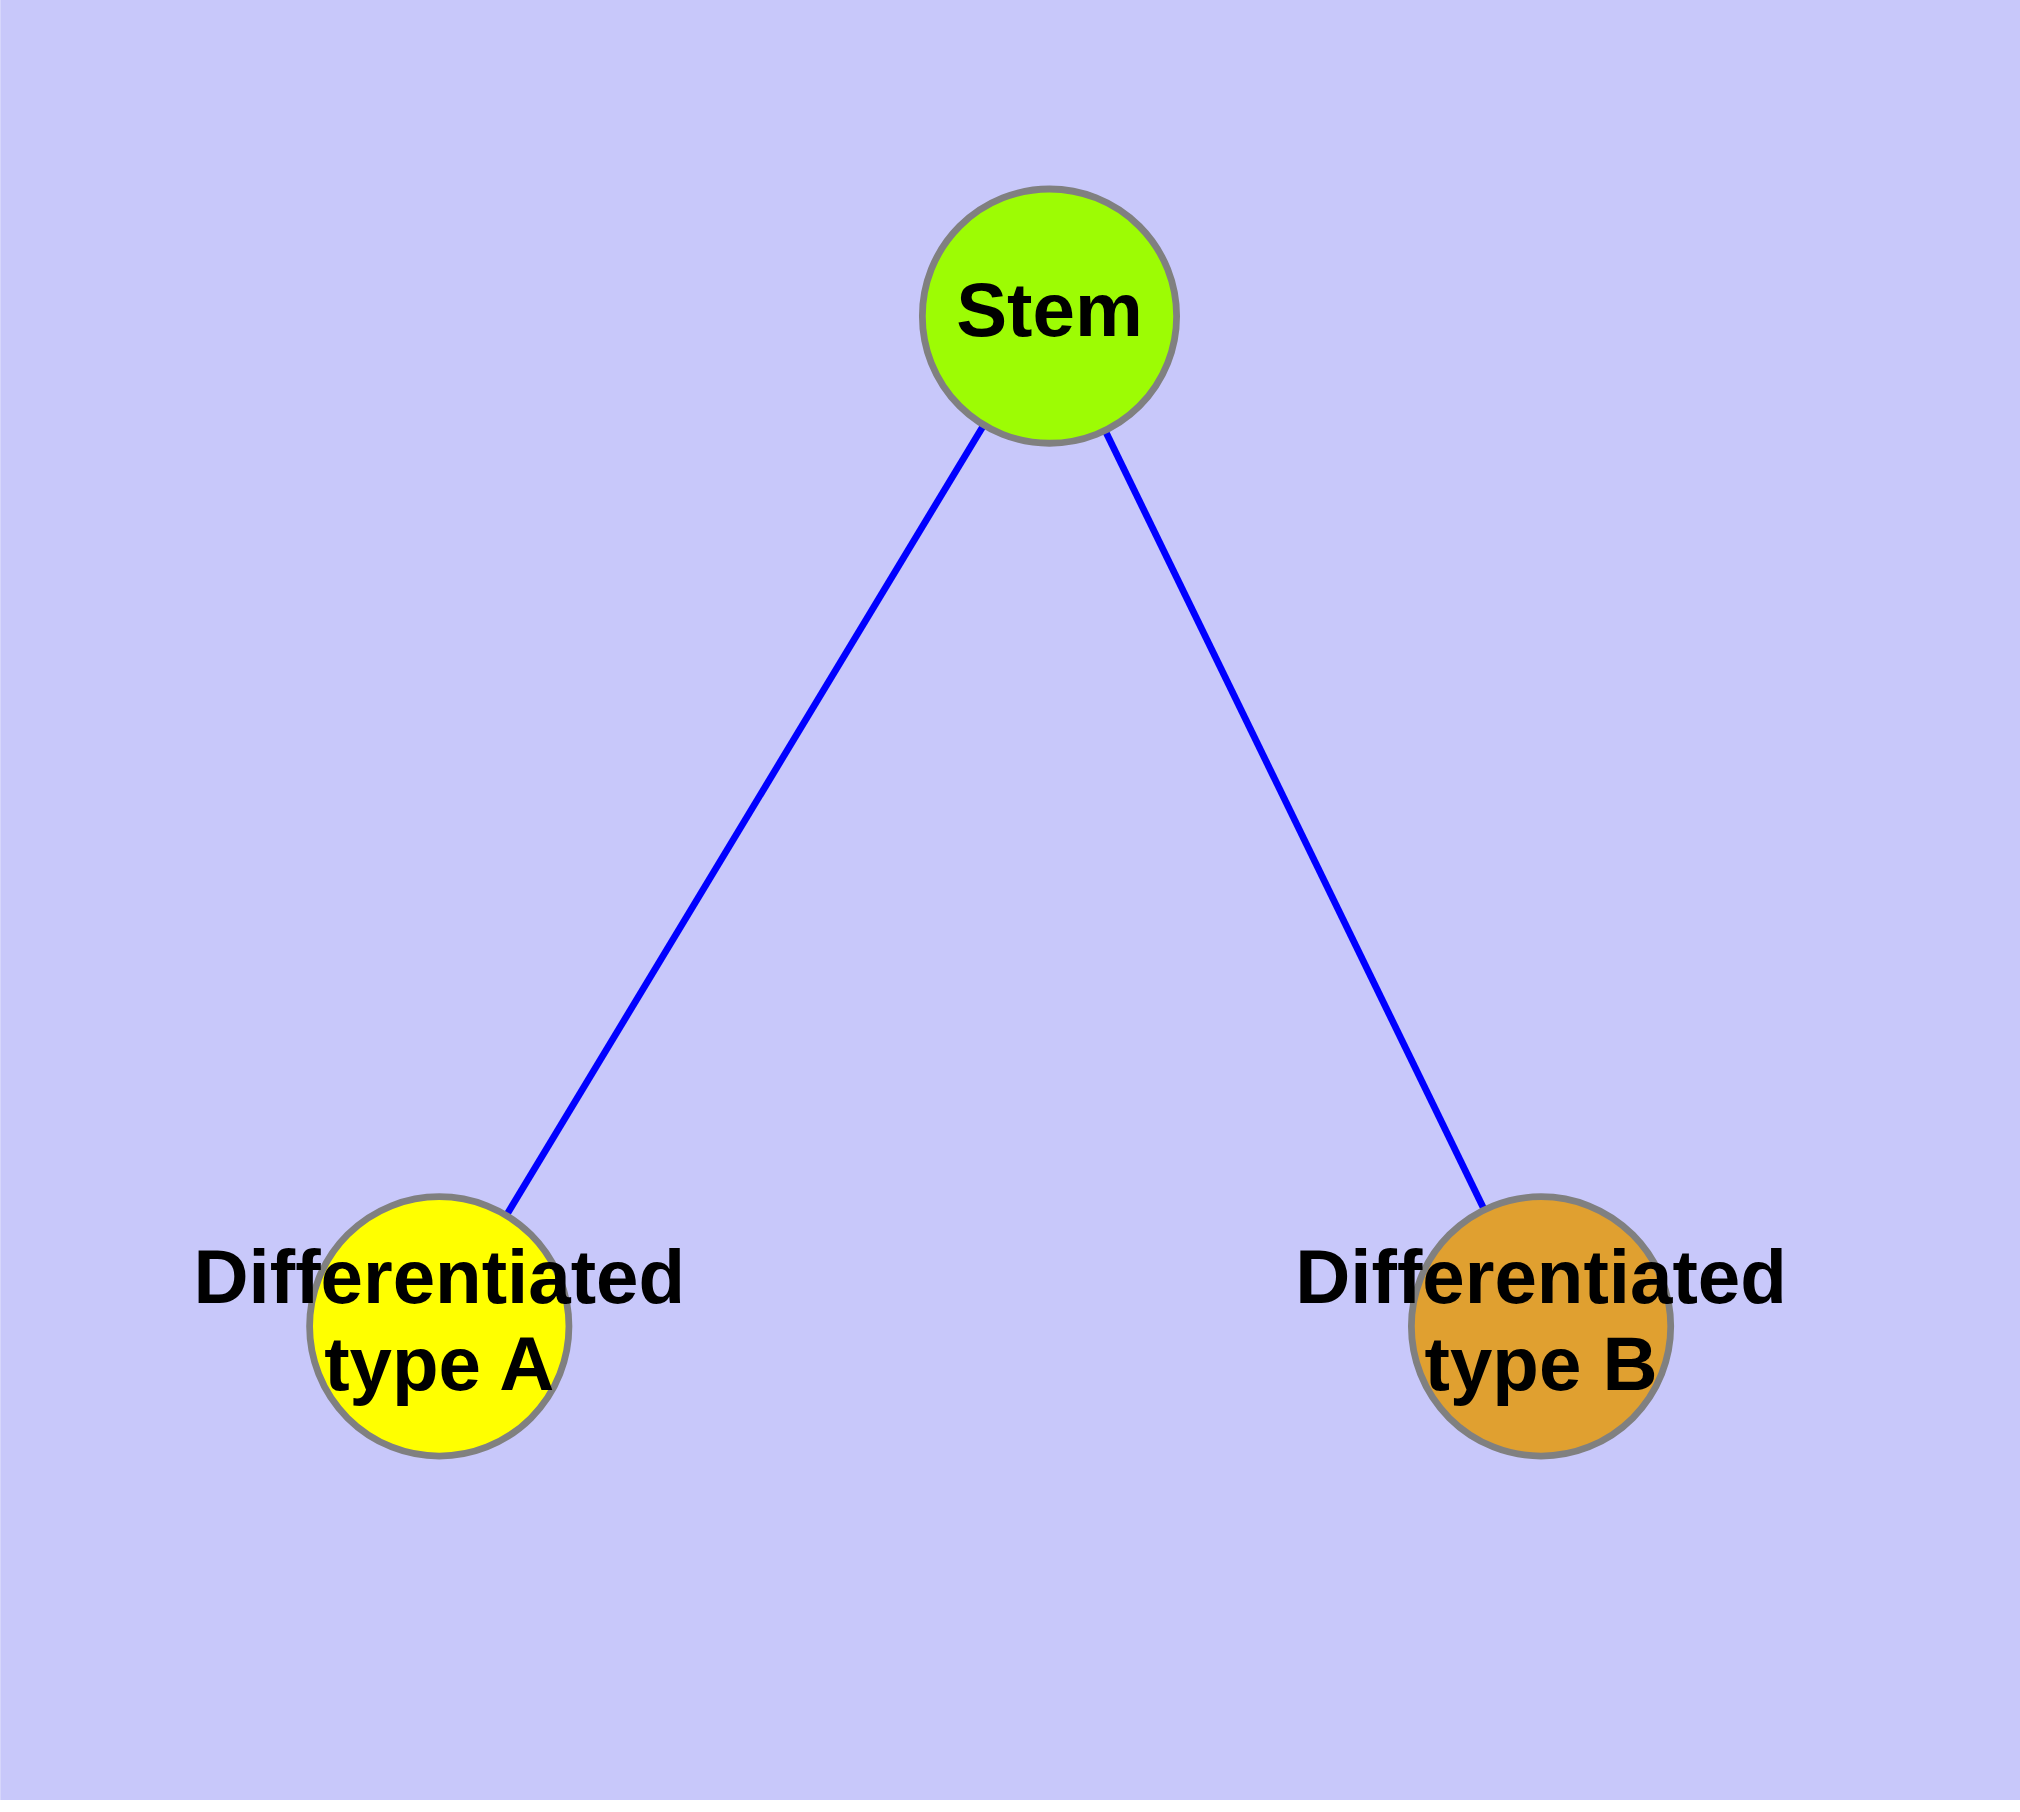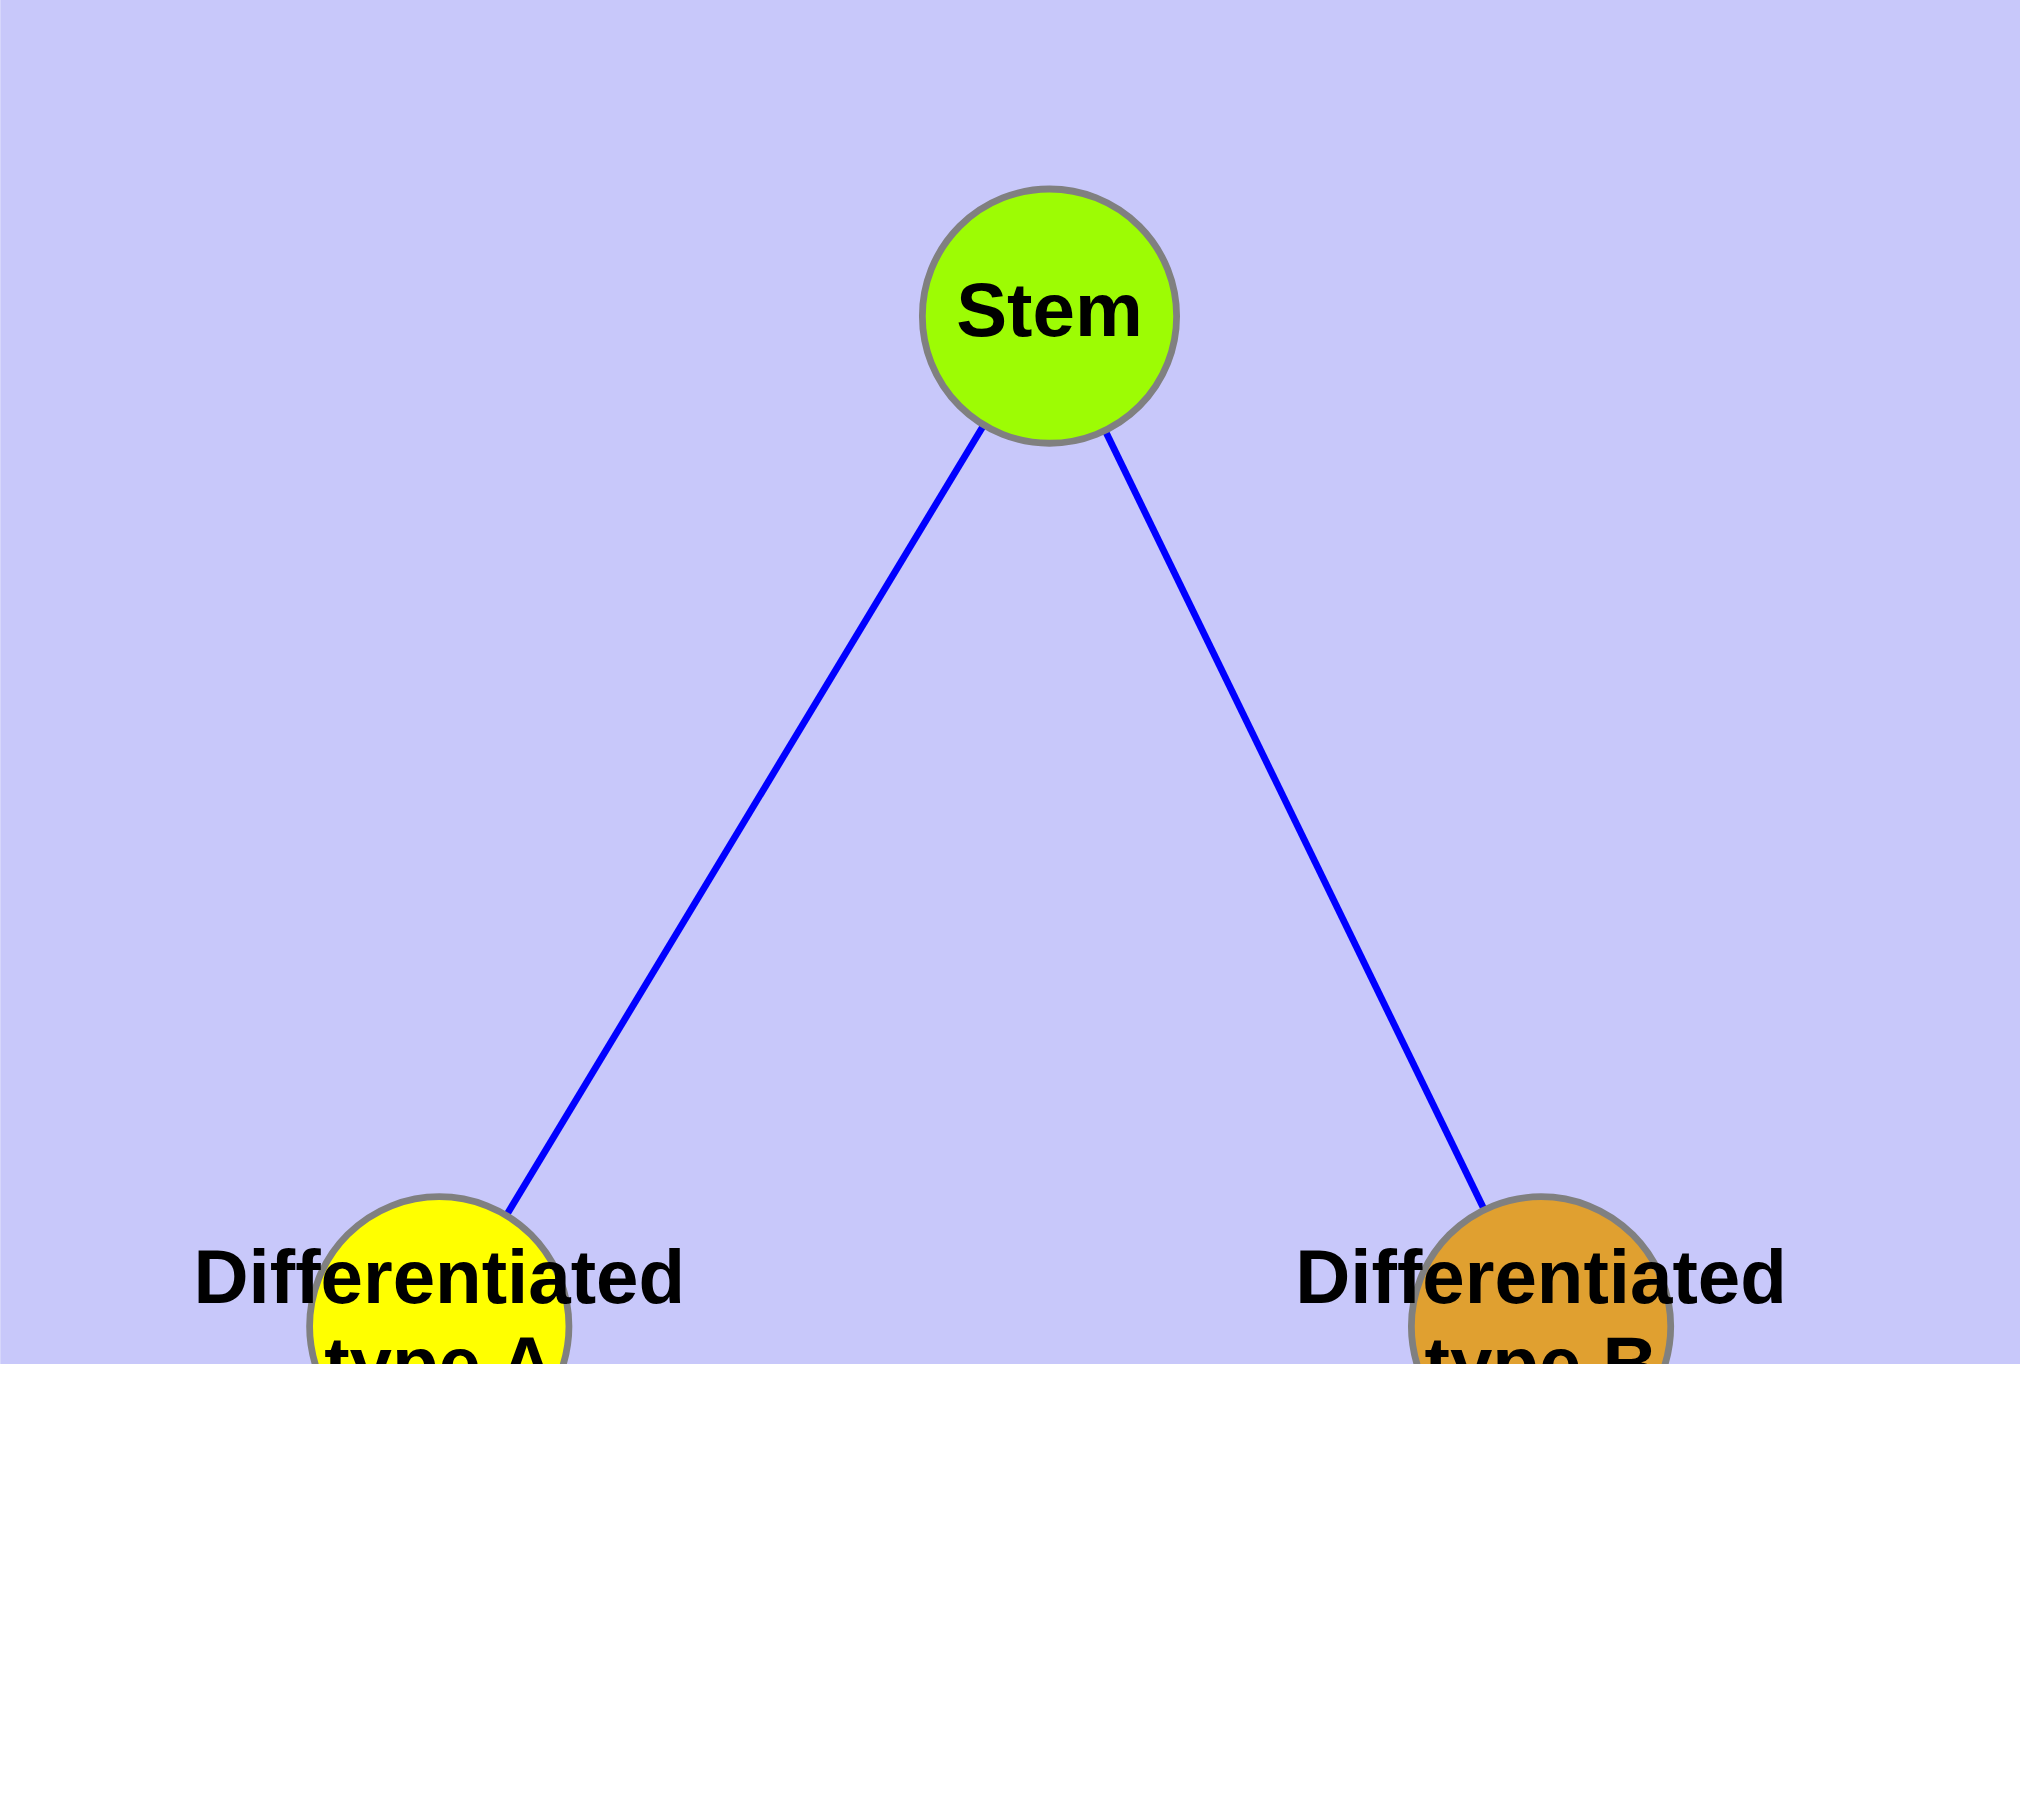--- a/index.html
+++ b/index.html
@@ -6,21 +6,21 @@
     margin: 0;
     padding: 0;
     background: #ffffff;
   }
   body {
     font-family: "Liberation Sans", sans-serif;
   }
   #canvas {
     position: relative;
     width: 2021px;
-    height: 1364px;
+    height: 1800px;
     overflow: hidden;
   }
   #graph-svg {
     position: absolute;
     top: 0;
     left: 0;
     width: 2021px;
     height: 1812px;
     display: block;
   }

